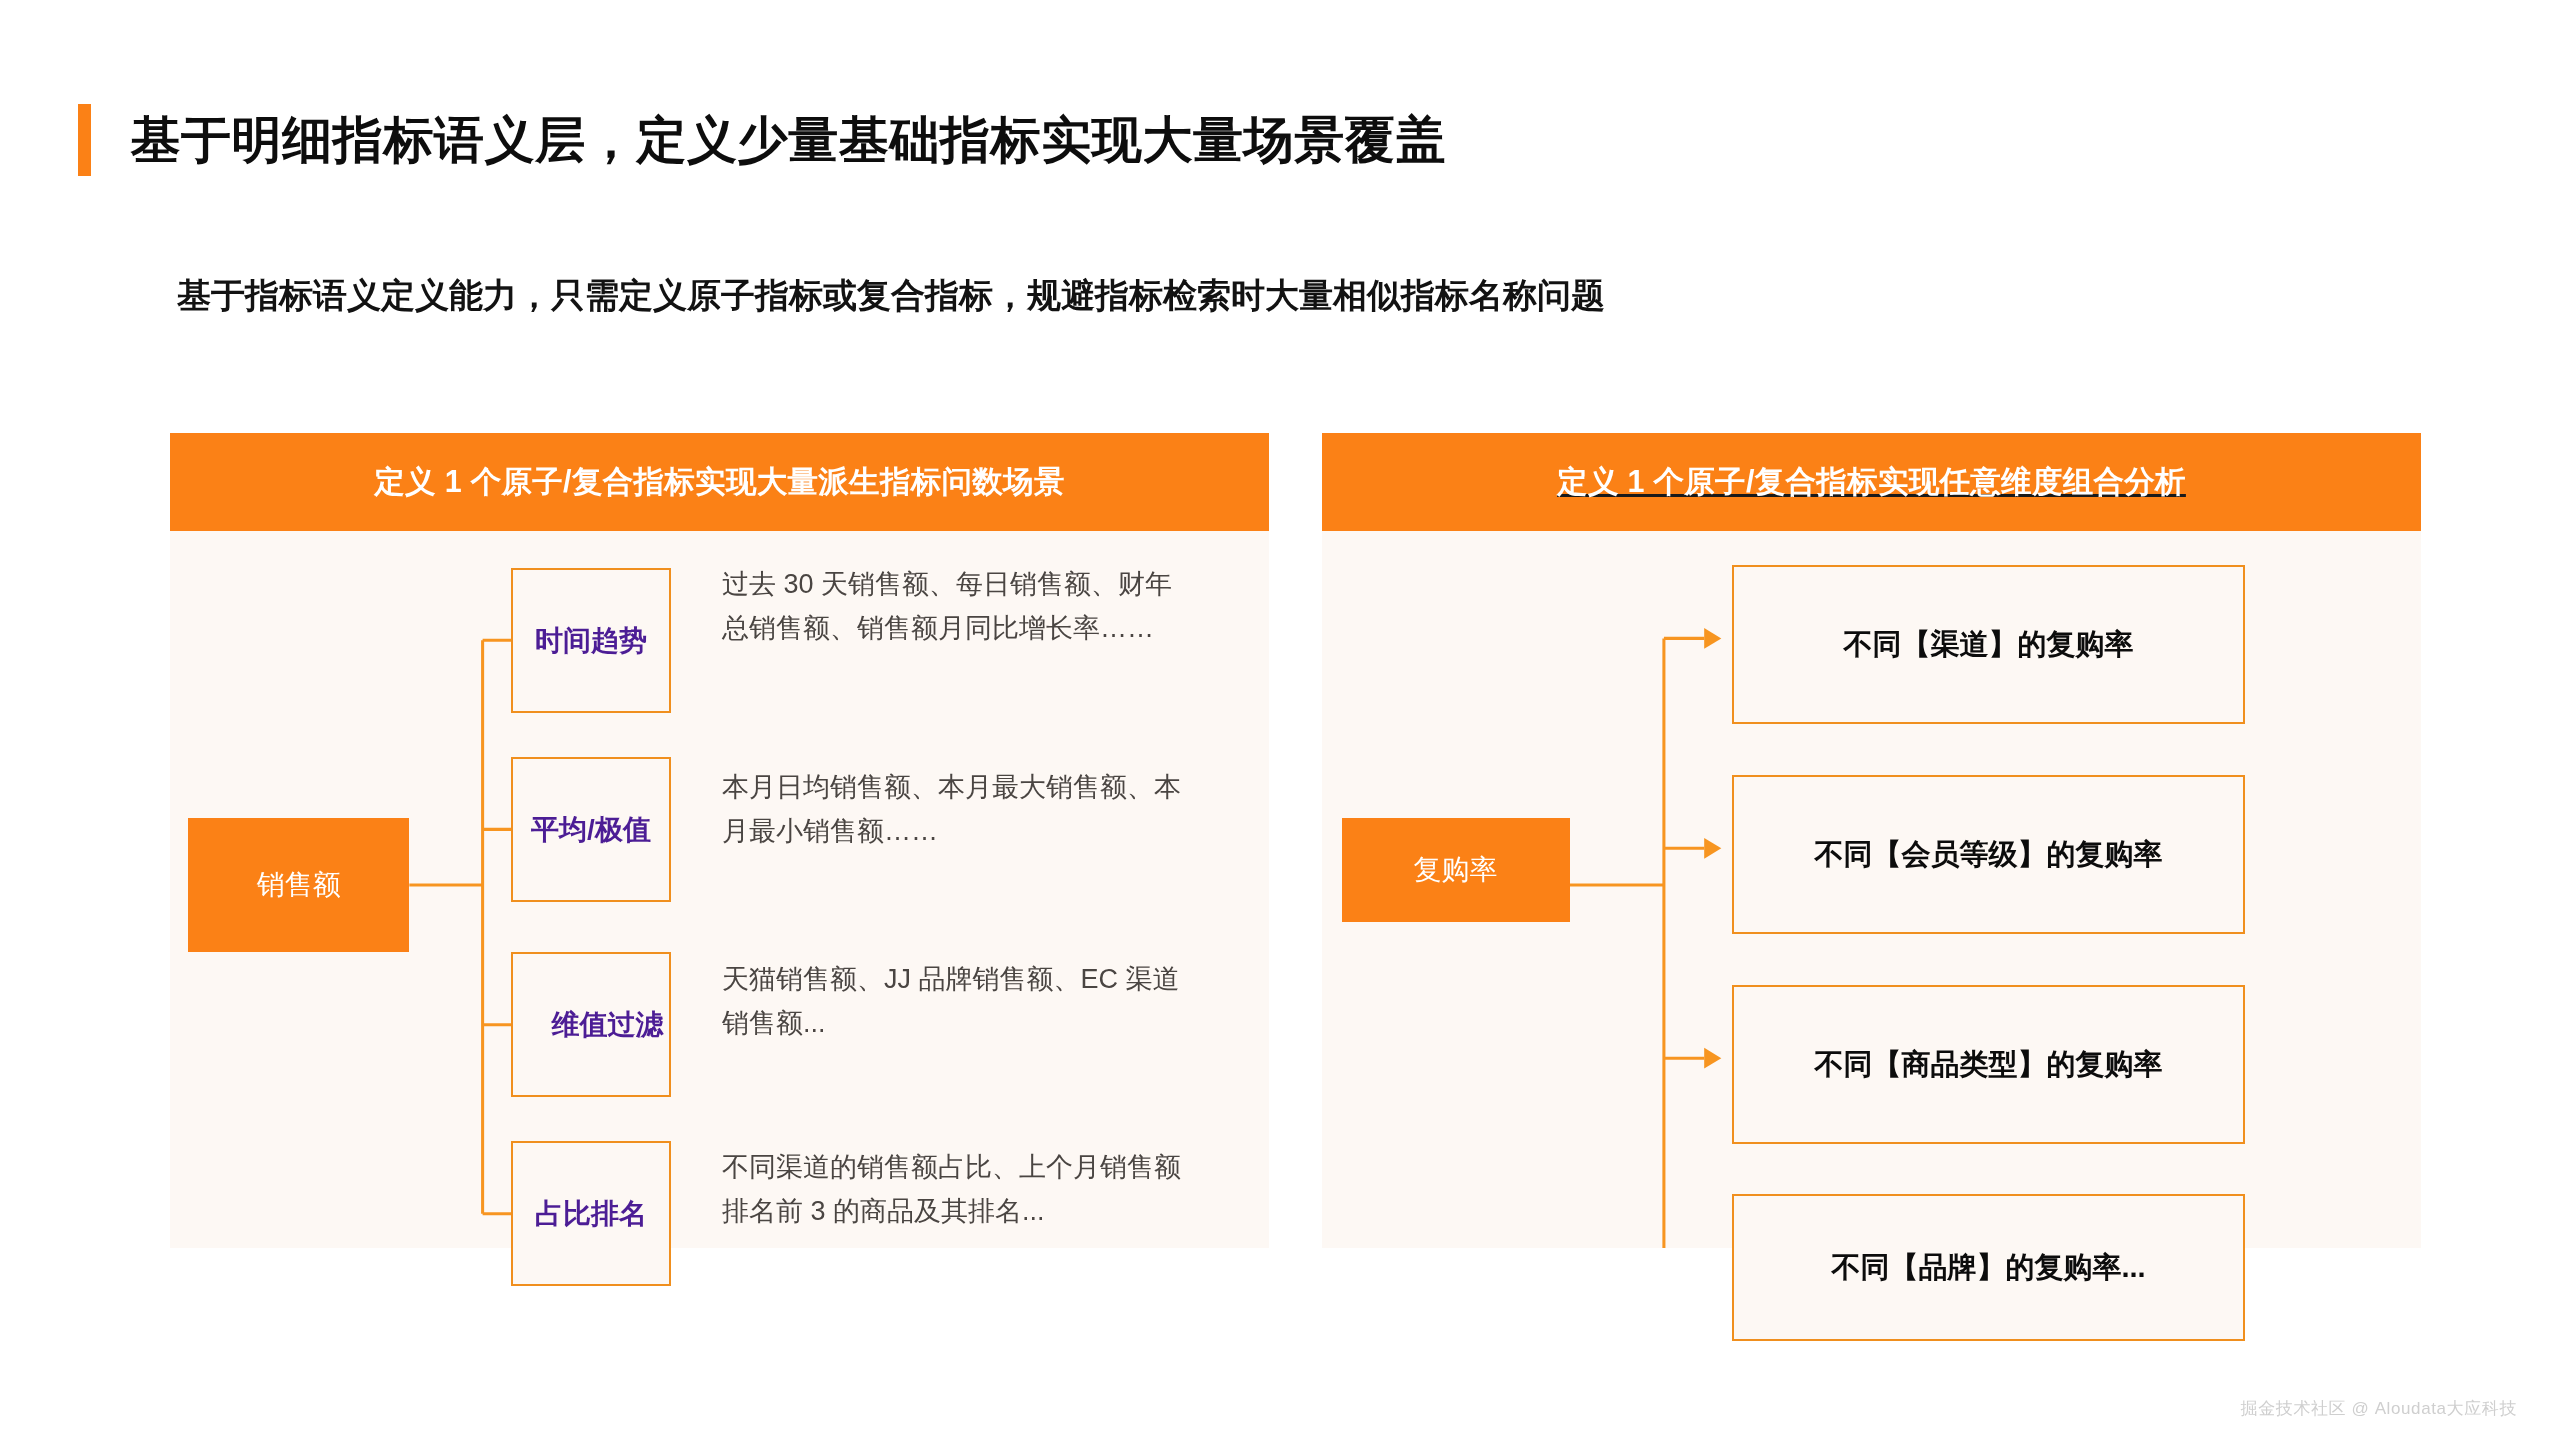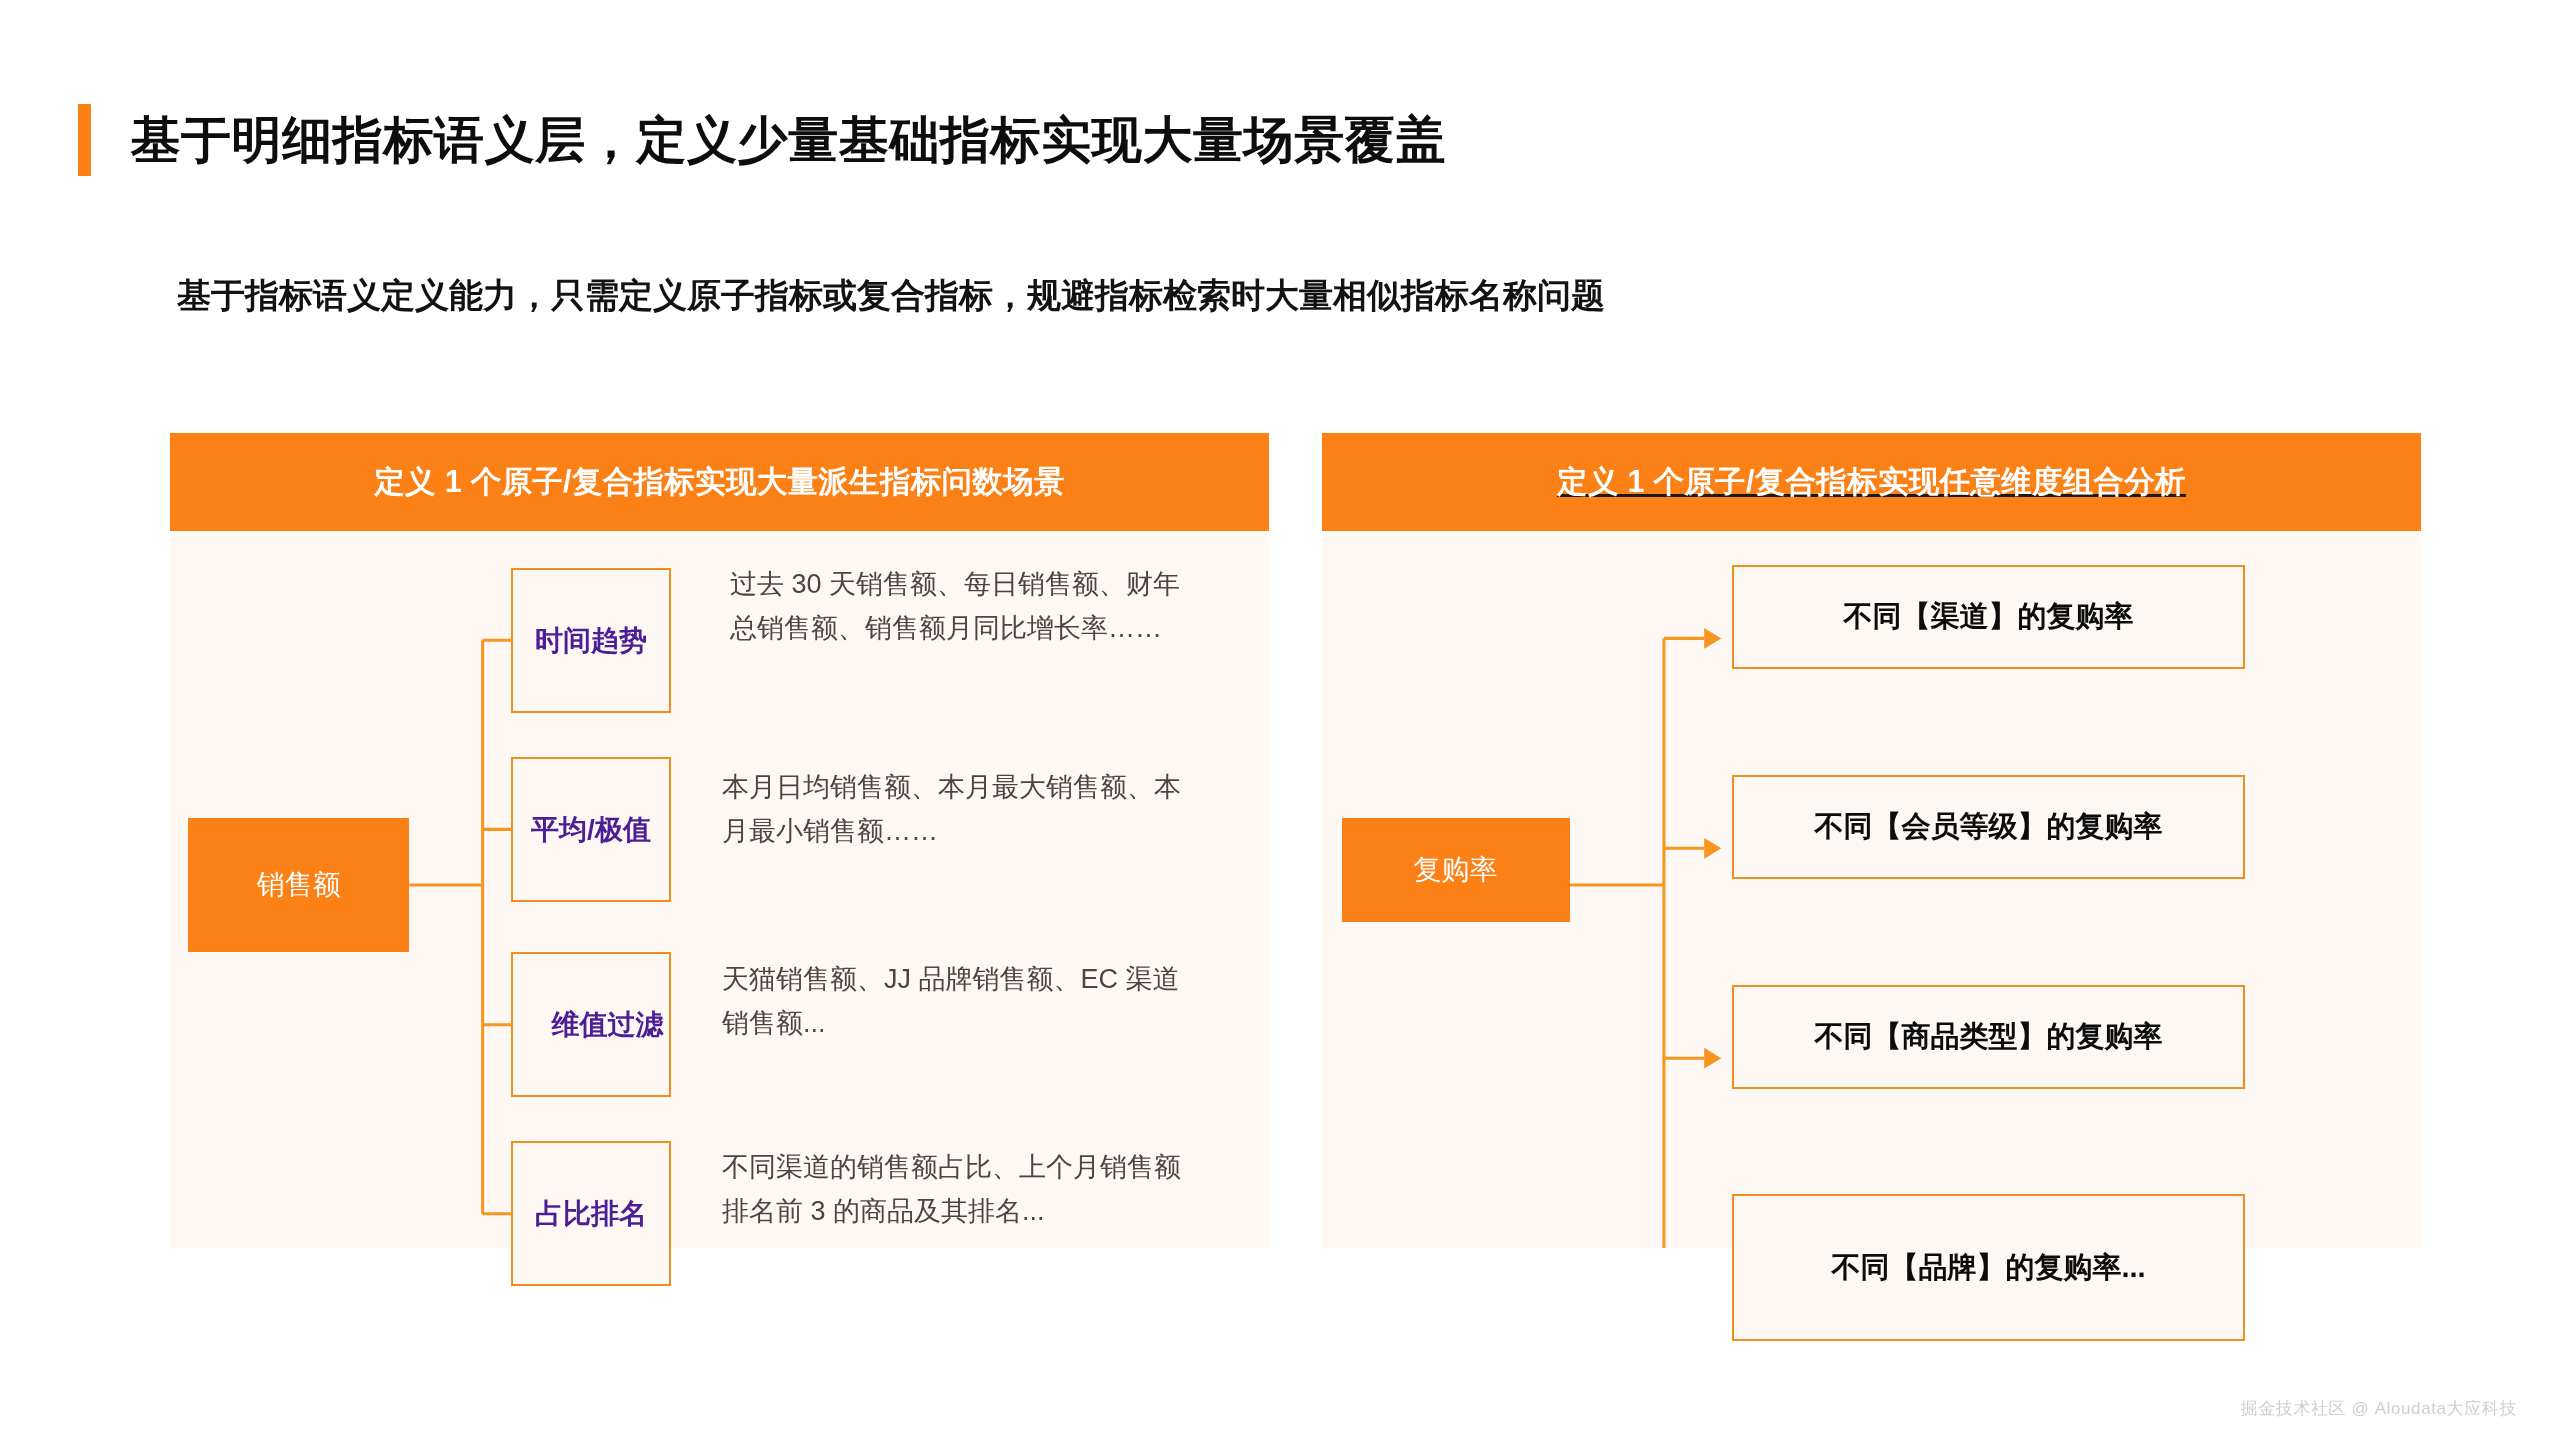--- a/index.html
+++ b/index.html
@@ -143,31 +143,31 @@
 
   
   .desc {
     position: absolute;
     left: 552px;
     width: 464px;
     font-size: 27px;
     line-height: 1.62;
     color: #4a4542;
   }
-  .desc-0 { top: 32px; margin-left: 8px; }
+  .desc-0 { top: 32px; }
   .desc-1 { top: 235px; }
   .desc-2 { top: 427px; }
   .desc-3 { top: 615px; }
 
   
   .dim-box {
     position: absolute;
     left: 410px;
     width: 513px;
-    height: 104px;
+    height: 159px;
     border: 2.4px solid #F08F1E;
     background: #FDF8F4;
     display: flex;
     align-items: center;
     justify-content: center;
     font-size: 29px;
     font-weight: 700;
     color: #0c0c0c;
     box-sizing: border-box;
     white-space: nowrap;

